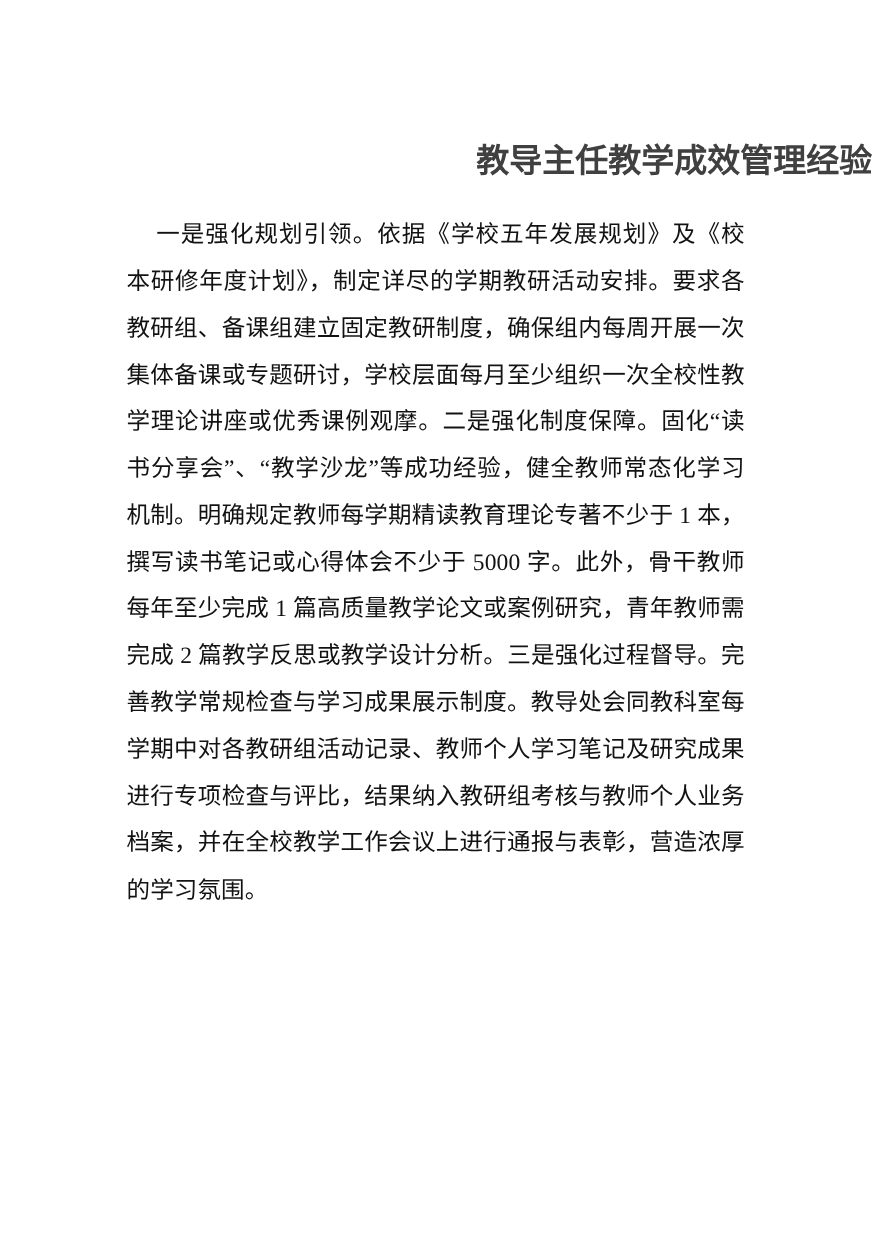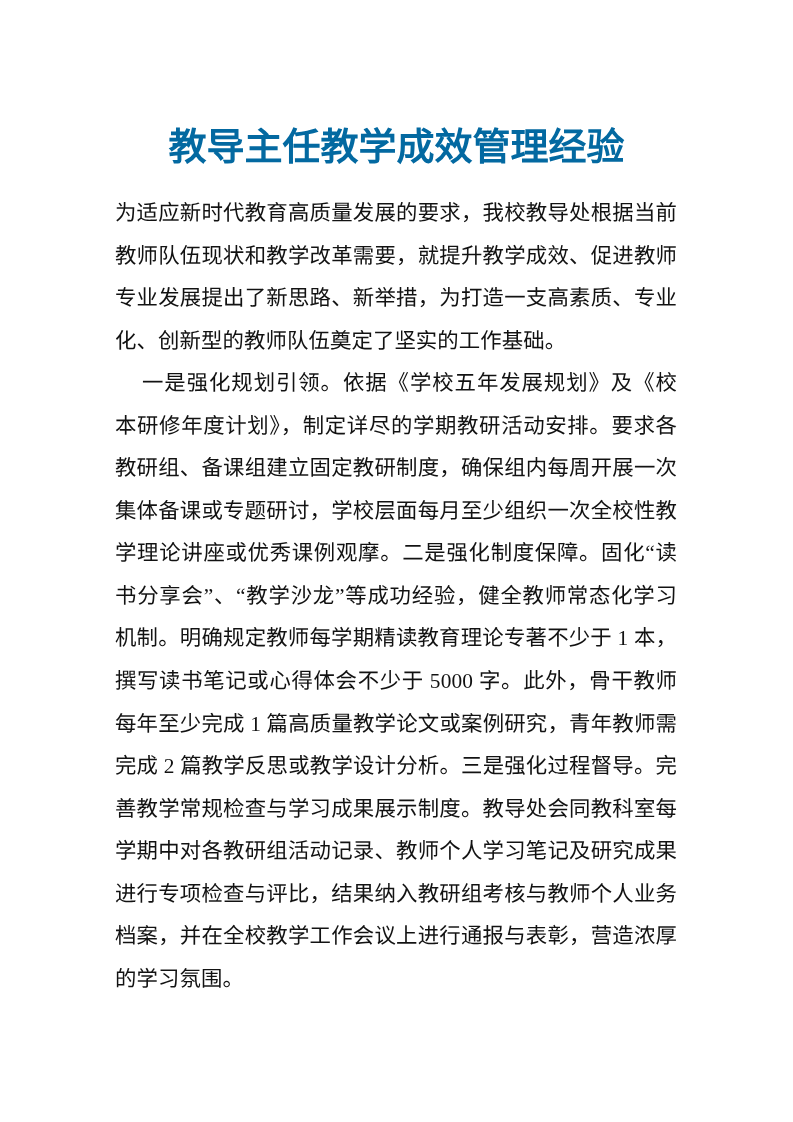--- a/index.html
+++ b/index.html
@@ -15,26 +15,26 @@
     overflow: hidden;
     font-family: "Liberation Serif", "DejaVu Serif", serif;
     color: #121212;
   }
   .doc-title {
     position: absolute;
     top: 126px;
     left: 0;
     width: 793px;
     margin: 0;
-    text-align: center;
-    font-size: 38px;
+    text-align: right;
+    font-size: 30px;
     line-height: 42px;
     font-weight: bold;
     letter-spacing: 0px;
-    color: #0369a1;
+    color: #404040;
   }
   .doc-body {
     position: absolute;
     top: 192px;
     left: 115px;
     width: 562px;
     font-size: 21.4px;
     line-height: 42.55px;
     text-align: justify;
     text-justify: inter-ideograph;
@@ -48,16 +48,15 @@
     text-indent: 27px;
   }
 </style>
 </head>
 <body>
 
 <div class="page">
   <h1 class="doc-title">教导主任教学成效管理经验</h1>
 
   <div class="doc-body">
-    <p class="para">为适应新时代教育高质量发展的要求，我校教导处根据当前教师队伍现状和教学改革需要，就提升教学成效、促进教师专业发展提出了新思路、新举措，为打造一支高素质、专业化、创新型的教师队伍奠定了坚实的工作基础。</p>
     <p class="para indent">一是强化规划引领。依据《学校五年发展规划》及《校本研修年度计划》，制定详尽的学期教研活动安排。要求各教研组、备课组建立固定教研制度，确保组内每周开展一次集体备课或专题研讨，学校层面每月至少组织一次全校性教学理论讲座或优秀课例观摩。二是强化制度保障。固化“读书分享会”、“教学沙龙”等成功经验，健全教师常态化学习机制。明确规定教师每学期精读教育理论专著不少于 1 本，撰写读书笔记或心得体会不少于 5000 字。此外，骨干教师每年至少完成 1 篇高质量教学论文或案例研究，青年教师需完成 2 篇教学反思或教学设计分析。三是强化过程督导。完善教学常规检查与学习成果展示制度。教导处会同教科室每学期中对各教研组活动记录、教师个人学习笔记及研究成果进行专项检查与评比，结果纳入教研组考核与教师个人业务档案，并在全校教学工作会议上进行通报与表彰，营造浓厚的学习氛围。</p>
   </div>
 </div>
 
 </body></html>

